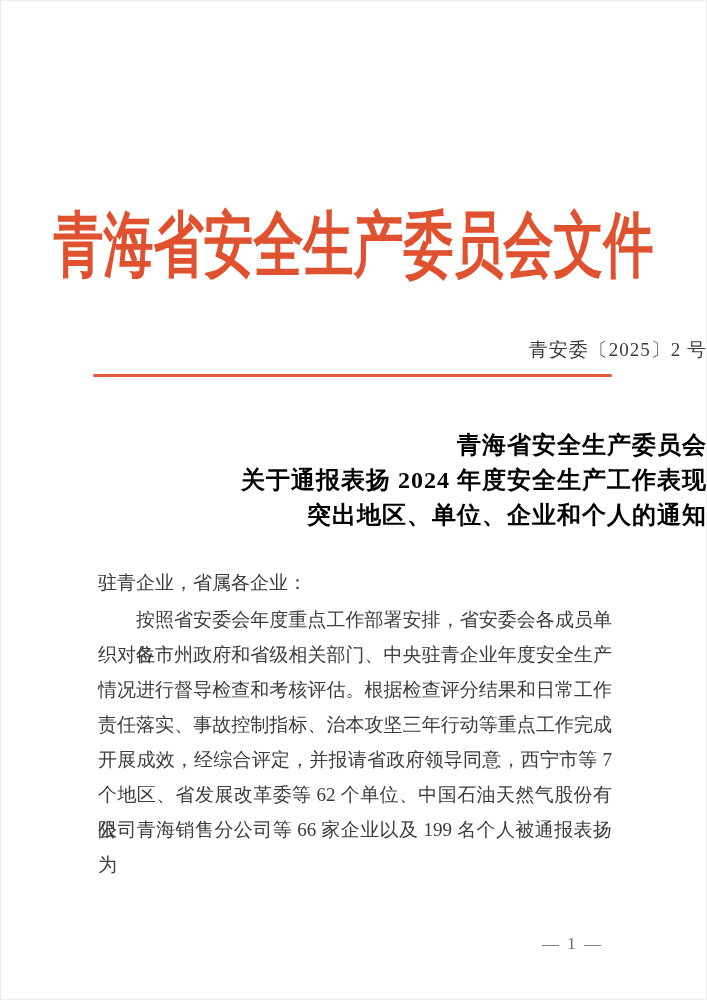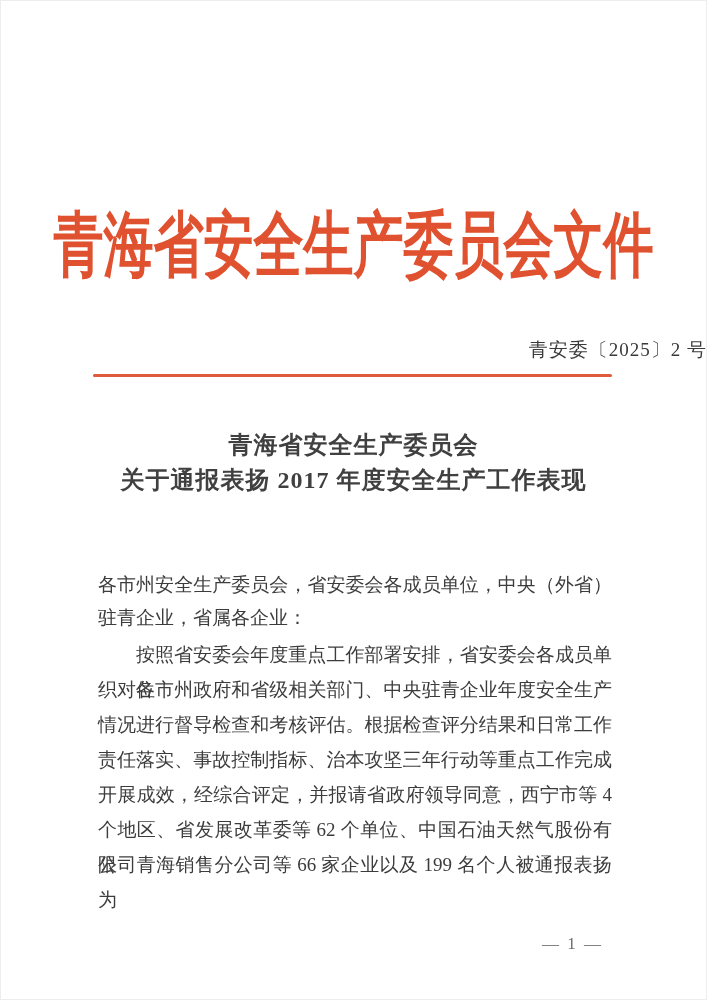--- a/index.html
+++ b/index.html
@@ -60,23 +60,23 @@
     height: 3px;
     background: var(--line-red, #e05a3e);
     border-radius: 2px;
   }
   
   .title-block {
     position: absolute;
     top: 428px;
     left: 0;
     width: 100%;
-    text-align: center;
+    text-align: right;
     font-weight: bold;
-    color: #404040;
+    color: #000000;
     font-size: 24px;
     line-height: 35px;
     letter-spacing: 1px;
   }
   .title-block .title-line {
     white-space: nowrap;
   }
   
   .body-block {
     position: absolute;
@@ -119,30 +119,30 @@
   <div class="red-header">
     <span class="banner-text">青海省安全生产委员会文件</span>
   </div>
 
   <div class="doc-number">青安委〔2025〕2 号</div>
 
   <div class="red-line"></div>
 
   <div class="title-block">
     <div class="title-line">青海省安全生产委员会</div>
-    <div class="title-line">关于通报表扬 2017 年度安全生产工作表现</div>
+    <div class="title-line">关于通报表扬 2024 年度安全生产工作表现</div>
+    <div class="title-line">突出地区、单位、企业和个人的通知</div>
   </div>
 
   <div class="body-block">
-    <div class="body-line">各市州安全生产委员会，省安委会各成员单位，中央（外省）</div>
     <div class="body-line short">驻青企业，省属各企业：</div>
     <div class="body-line indent">按照省安委会年度重点工作部署安排，省安委会各成员单位</div>
     <div class="body-line">织对各市州政府和省级相关部门、中央驻青企业年度安全生产</div>
     <div class="body-line">情况进行督导检查和考核评估。根据检查评分结果和日常工作</div>
     <div class="body-line">责任落实、事故控制指标、治本攻坚三年行动等重点工作完成</div>
-    <div class="body-line">开展成效，经综合评定，并报请省政府领导同意，西宁市等 4</div>
+    <div class="body-line">开展成效，经综合评定，并报请省政府领导同意，西宁市等 7</div>
     <div class="body-line">个地区、省发展改革委等 62 个单位、中国石油天然气股份有限</div>
     <div class="body-line">公司青海销售分公司等 66 家企业以及 199 名个人被通报表扬为</div>
   </div>
 
   <div class="page-number">— 1 —</div>
 
 </div>
 
 </body></html>

